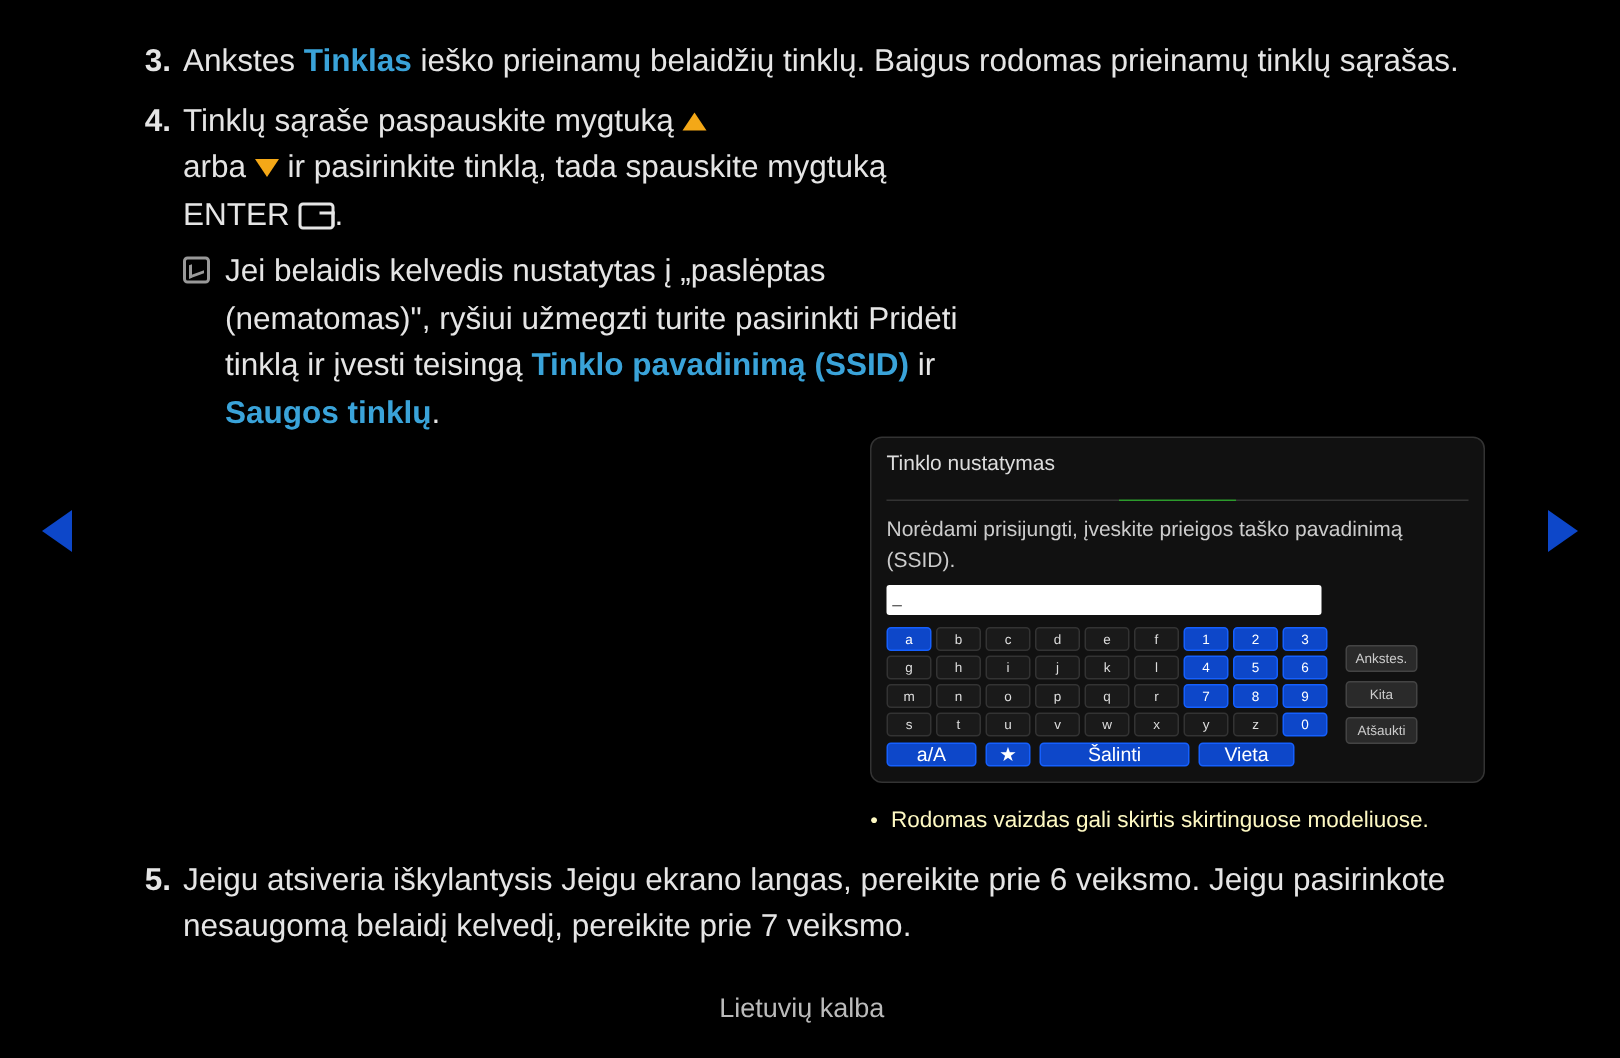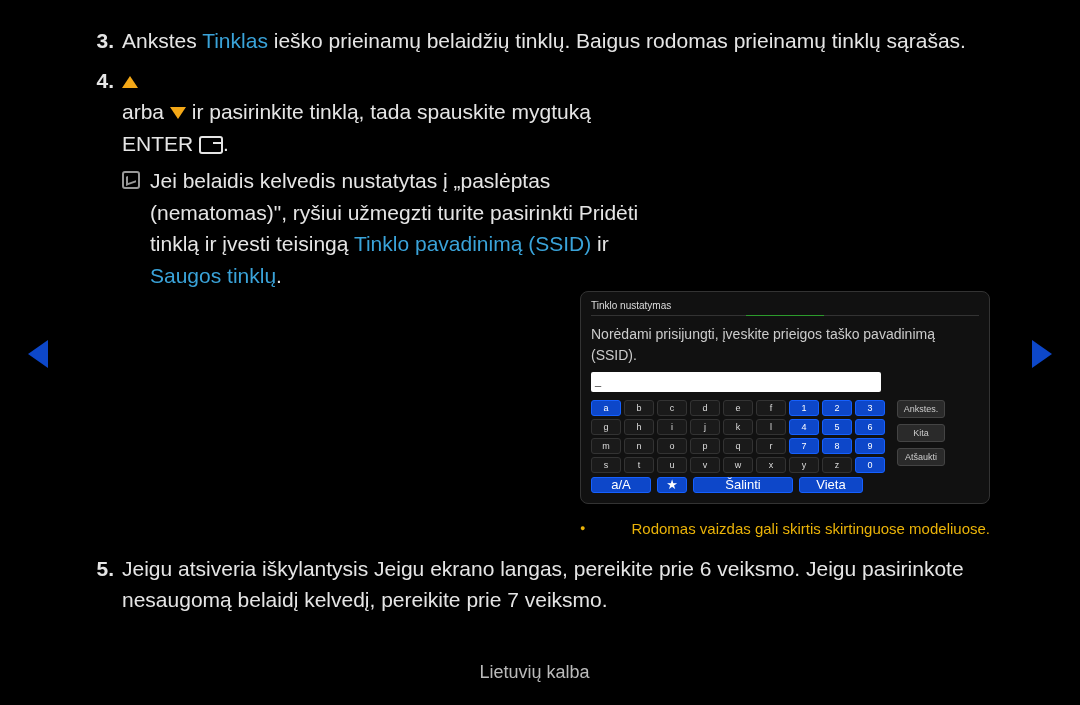--- a/index.html
+++ b/index.html
@@ -22,21 +22,21 @@
     margin-bottom: 8px;
   }
   .num {
     font-weight: bold;
     width: 32px;
     flex-shrink: 0;
     text-align: right;
     padding-right: 8px;
   }
   .num-text { flex: 1; }
-  .cyan { color: #3aa3d9; font-weight: normal; }
+  .cyan { color: #3aa3d9; font-weight: bold; }
   .bold { font-weight: normal; }
   .icon-up, .icon-down {
     display: inline-block;
     width: 0; height: 0;
     border-left: 8px solid transparent;
     border-right: 8px solid transparent;
     vertical-align: middle;
   }
   .icon-up { border-bottom: 12px solid #f4a817; }
   .icon-down { border-top: 12px solid #f4a817; }
@@ -89,21 +89,21 @@
   }
   .panel {
     border: 1px solid #333;
     border-radius: 8px;
     background: #111;
     padding: 6px 10px 10px 10px;
     font-size: 11px;
     color: #ddd;
     position: relative;
   }
-  .panel-title { font-size: 10px; margin-bottom: 2px; }
+  .panel-title { font-size: 14px; margin-bottom: 14px; }
   .panel-divider {
     height: 1px;
     background: linear-gradient(to right, #333 0%, #333 40%, #2c9b2c 40%, #2c9b2c 60%, #333 60%);
     margin-bottom: 8px;
   }
   .panel-instr { font-size: 14px; color: #ccc; margin-bottom: 6px; }
   .ssid-input {
     background: #fff;
     height: 20px;
     border-radius: 2px;
@@ -120,21 +120,21 @@
   }
   .kbd-area {
     display: flex;
     gap: 12px;
   }
   .kbd-main { }
   .kbd-side {
     display: flex;
     flex-direction: column;
     gap: 6px;
-    margin-top: 0;
+    margin-top: 12px;
   }
   .kbd-grid {
     display: grid;
     grid-template-columns: repeat(9, 30px);
     gap: 3px;
   }
   .key {
     background: #1a1a1a;
     border: 1px solid #333;
     border-radius: 3px;
@@ -176,25 +176,24 @@
     border-radius: 3px;
     width: 48px;
     height: 18px;
     line-height: 16px;
     text-align: center;
     font-size: 9px;
     color: #ccc;
   }
   .bullet-note {
     font-size: 15px;
-    color: #eab308;
+    color: #fef9c3;
     margin-top: 14px;
     padding-left: 14px;
     position: relative;
-    text-align: right;
   }
   .bullet-note::before {
     content: "●";
     position: absolute;
     left: 0;
     font-size: 9px;
     top: 4px;
   }
   .clear { clear: both; }
   .item5 { margin-top: 12px; }
@@ -225,21 +224,21 @@
     <div class="num">3.</div>
     <div class="num-text">
       <span>Ankstes </span><span class="cyan">Tinklas</span><span> ieško prieinamų belaidžių tinklų. Baigus rodomas prieinamų tinklų sąrašas.</span>
     </div>
   </div>
 
   <div class="num-item">
     <div class="num">4.</div>
     <div class="num-text">
       <div class="left-col">
-        <span class="icon-up"></span>
+        <span>Tinklų sąraše paspauskite mygtuką </span><span class="icon-up"></span>
         <br>
         <span>arba </span><span class="icon-down"></span><span> ir pasirinkite tinklą, tada spauskite </span>
         <span>mygtuką </span><span class="bold">ENTER</span> <span class="icon-enter"></span><span>.</span>
 
         <div class="note-row">
           <span class="note-icon"></span>
           <div>
             <span>Jei belaidis kelvedis nustatytas į „paslėptas (nematomas)", ryšiui užmegzti turite pasirinkti </span><span class="bold">Pridėti tinklą</span><span> ir įvesti teisingą </span><span class="cyan">Tinklo pavadinimą (SSID)</span><span> ir </span><br><span class="cyan">Saugos tinklų</span><span>.</span>
           </div>
         </div>

